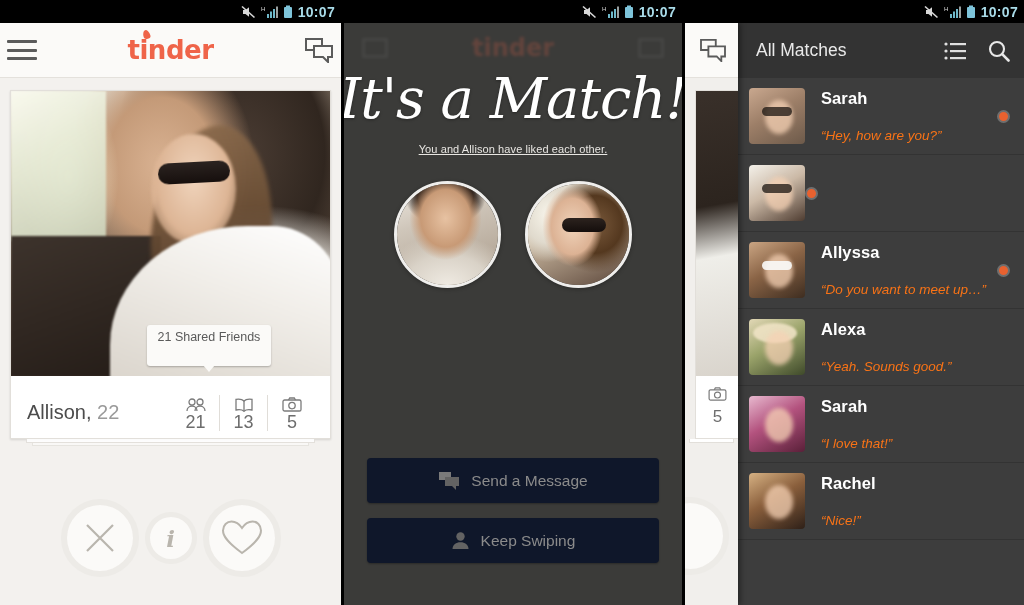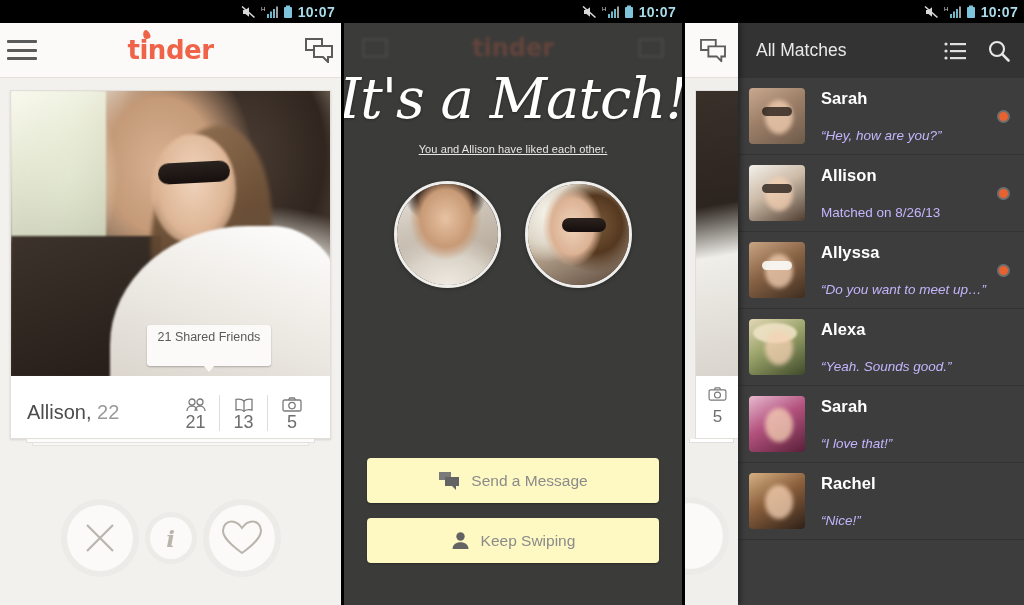--- a/index.html
+++ b/index.html
@@ -191,21 +191,21 @@
   .av-glass {
     position:absolute; left:34%; top:34%; width:44px; height:14px;
     background:linear-gradient(180deg,#2c231e,#140e0c); border-radius:8px; filter:blur(.5px);
   }
 
   .p2-buttons {
     position:absolute; left:0; right:0; bottom:42px;
     display:flex; flex-direction:column; align-items:center; gap:15px;
   }
   .p2-btn {
-    width:292px; height:45px; background:#fef9c3; border-radius:4px;
+    width:292px; height:45px; background:#0f172a; border-radius:4px;
     display:flex; align-items:center; justify-content:center; gap:11px;
     color:#8b8b8b; font-size:15.5px; cursor:pointer;
     box-shadow:0 1px 2px rgba(0,0,0,.3);
   }
 
   
   .p3-peek {
     position:absolute; left:0; top:23px; bottom:0; width:53px;
     background:#f1efec; overflow:hidden; z-index:3;
     box-shadow:2px 0 6px rgba(0,0,0,.45);
@@ -244,21 +244,21 @@
   .match-row {
     height:77px; display:flex; align-items:center; padding:0 14px 0 11px;
     border-bottom:1px solid #333333; cursor:pointer;
   }
   .m-avatar {
     width:56px; height:56px; border-radius:4px; overflow:hidden;
     flex:0 0 56px; position:relative;
   }
   .m-text { flex:1; padding-left:16px; overflow:hidden; }
   .m-name { color:#ffffff; font-size:16.5px; font-weight:bold; letter-spacing:.1px; }
-  .m-msg { color:#c4b5fd; font-size:13.5px; font-style:italic; margin-top:20px; }
+  .m-msg { color:#f97316; font-size:13.5px; font-style:italic; margin-top:20px; }
   .m-msg.plain { font-style:normal; }
   .m-dot {
     width:13px; height:13px; border-radius:50%; background:#e8612f;
     border:2px solid #6f6f6f; flex:0 0 13px;
   }
   .m-dot.hidden { visibility:hidden; }
 
   .a1 { background:linear-gradient(150deg,#c9a88f 0%,#9d7f68 45%,#6d5a4a 100%); }
   .a2 { background:linear-gradient(150deg,#f4f1ea 0%,#cbb9a6 45%,#4e3c31 100%); }
   .a3 { background:linear-gradient(150deg,#caa583 0%,#8a6446 45%,#3e2d20 100%); }
@@ -531,24 +531,20 @@
             <div class="m-msg">“Hey, how are you?”</div>
           </div>
           <div class="m-dot"></div>
         </div>
 
         <div class="match-row">
           <div class="m-avatar a2">
             <div class="face-blob"></div>
             <div class="face-glass"></div>
           </div>
-          <div class="m-text">
-            <div class="m-name">Allison</div>
-            <div class="m-msg plain">Matched on 8/26/13</div>
-          </div>
           <div class="m-dot"></div>
         </div>
 
         <div class="match-row">
           <div class="m-avatar a3">
             <div class="face-blob"></div>
             <div class="face-glass white"></div>
           </div>
           <div class="m-text">
             <div class="m-name">Allyssa</div>

